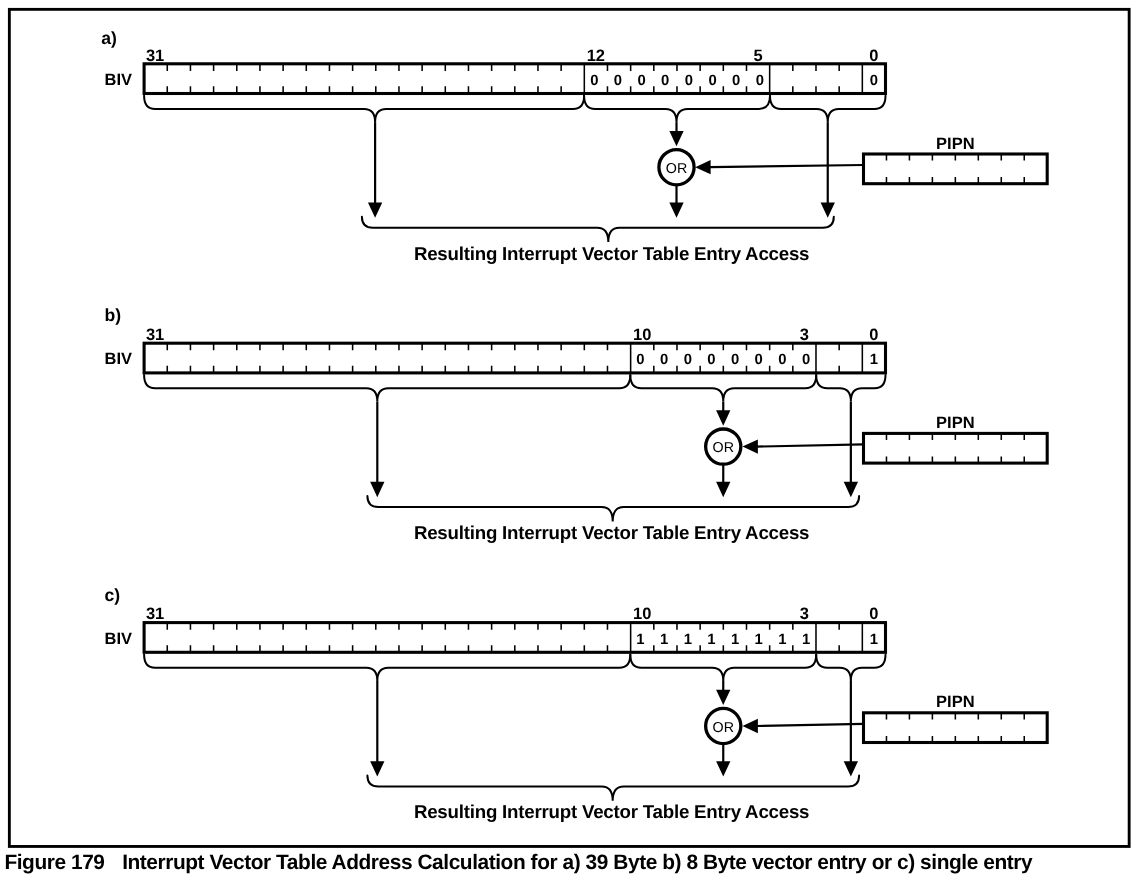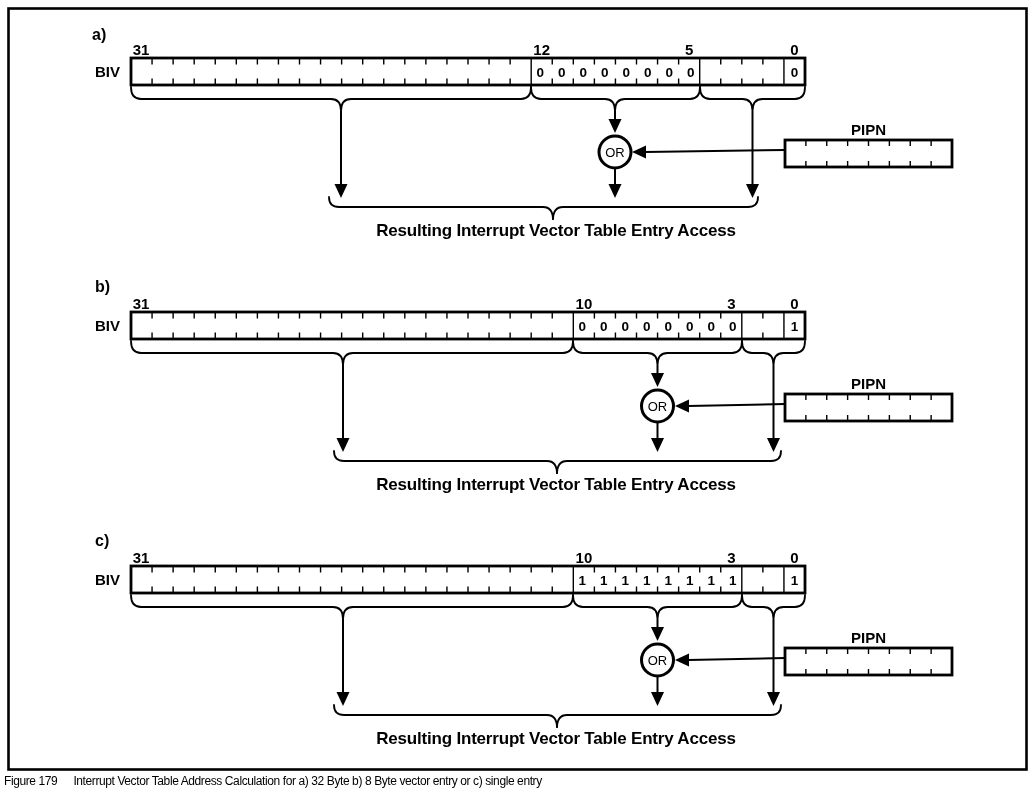--- a/index.html
+++ b/index.html
@@ -14,21 +14,21 @@
   svg text{fill:#000000;}
   .tag-label{font-size:16px;font-weight:bold;}
   .bit-label{font-size:15px;font-weight:bold;}
   .reg-label{font-size:15px;font-weight:bold;}
   .digit-text{font-size:13.5px;font-weight:bold;}
   .or-text{font-size:13px;}
   .pipn-label{font-size:15px;font-weight:bold;}
   .result-text{font-size:17px;font-weight:bold;letter-spacing:-0.2px;}
   .caption{
     position:absolute;left:4px;top:774px;width:1028px;
-    font-size:12px;font-weight:normal;letter-spacing:-0.4px;
+    font-size:19px;font-weight:bold;letter-spacing:-0.4px;
     white-space:nowrap;display:flex;align-items:baseline;
     color:#000;
   }
   .caption .cap-num{margin-right:16px;}
 </style>
 </head>
 <body>
 
 <div class="stage">
 <svg width="1034" height="772" viewBox="0 0 1034 772">
@@ -148,15 +148,15 @@
     <line x1="785" y1="658" x2="688" y2="660" stroke="#000" stroke-width="2"></line>
     <polygon points="675,660 689,653.5 689,666.5" fill="#000"></polygon>
 
     <path d="M 334,705 Q 334,715 344,715 L 547,715 Q 557,715 557,728 Q 557,715 567,715 L 771,715 Q 781,715 781,705" fill="none" stroke="#000" stroke-width="1.8" stroke-linecap="round"></path>
     <text class="result-text" x="556" y="744" text-anchor="middle">Resulting Interrupt Vector Table Entry Access</text>
   </g>
 </svg>
 
 <div class="caption">
   <span class="cap-num">Figure 179</span>
-  <span>Interrupt Vector Table Address Calculation for a) 32 Byte b) 8 Byte vector entry or c) single entry</span>
+  <span>Interrupt Vector Table Address Calculation for a) 39 Byte b) 8 Byte vector entry or c) single entry</span>
 </div>
 </div>
 
 </body></html>

